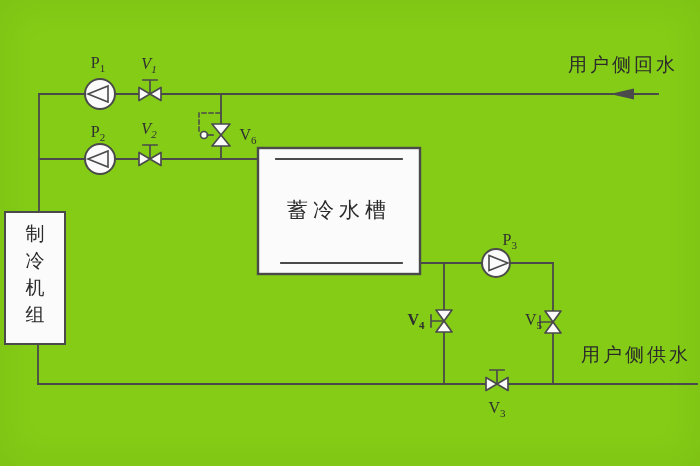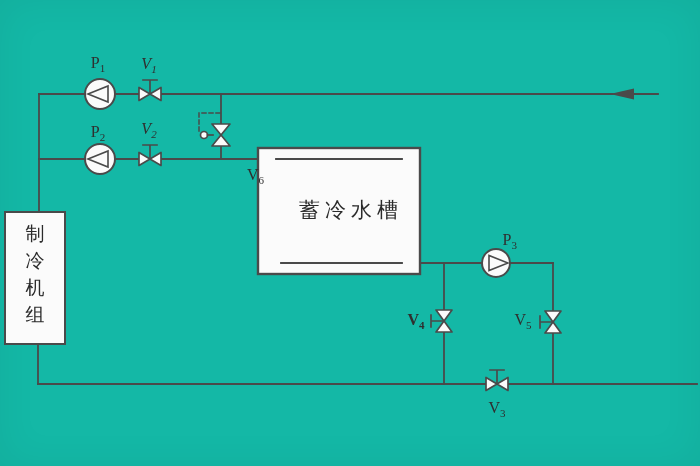--- a/index.html
+++ b/index.html
@@ -1,19 +1,19 @@
 <!DOCTYPE html>
 <html><head>
 <meta charset="utf-8">
 <style>
   html,body{margin:0;padding:0;background:#e9e9e9;}
   .stage{
     position:relative;
     width:700px;height:466px;
-    background:#14b8a6;
+    background:#84cc16;
     box-shadow:inset 0 0 40px rgba(0,0,0,0.06);
     font-family:"Liberation Serif", serif;
     overflow:hidden;
   }
   .stage svg{position:absolute;left:0;top:0;}
   .lbl{
     position:absolute;
     color:#2f2f2f;
     font-size:16px;
     text-align:center;
@@ -114,28 +114,30 @@
       <circle cx="204" cy="135" r="3.5" fill="#fbfbfb"></circle>
       <path d="M207.5 135 H213"></path>
       <path d="M199 131 V113 H220" stroke-dasharray="4 3" stroke-width="1.5"></path>
     </g>
   </svg>
 
   <div class="lbl" style="left:78px;top:54px;width:40px;"><span>P</span><sub>1</sub></div>
   <div class="lbl" style="left:129px;top:55px;width:40px;font-style:italic;"><span>V</span><sub>1</sub></div>
   <div class="lbl" style="left:78px;top:123px;width:40px;"><span>P</span><sub>2</sub></div>
   <div class="lbl" style="left:129px;top:120px;width:40px;font-style:italic;"><span>V</span><sub>2</sub></div>
-  <div class="lbl" style="left:232px;top:126px;width:32px;text-align:right;margin-top:40px;"><span>V</span><sub>6</sub></div>
+  <div class="lbl" style="left:232px;top:126px;width:32px;text-align:center;"><span>V</span><sub>6</sub></div>
   <div class="lbl" style="left:477px;top:231px;width:40px;text-align:right;"><span>P</span><sub>3</sub></div>
   <div class="lbl" style="left:397px;top:311px;width:38px;font-weight:bold;"><span>V</span><sub>4</sub></div>
-  <div class="lbl" style="left:504px;top:311px;width:38px;"><span>V</span><sub>5</sub></div>
+  <div class="lbl" style="left:504px;top:311px;width:38px;text-align:right;"><span>V</span><sub>5</sub></div>
   <div class="lbl" style="left:477px;top:399px;width:40px;"><span>V</span><sub>3</sub></div>
 
+  <div class="lbl cjk" style="left:563px;top:55px;width:120px;">用户侧回水</div>
+  <div class="lbl cjk" style="left:576px;top:345px;width:120px;">用户侧供水</div>
 
-  <div class="lbl cjk tank-lbl" style="left:258px;top:199px;padding-left:12px;">蓄冷水槽</div>
+  <div class="lbl cjk tank-lbl" style="left:258px;top:199px;">蓄冷水槽</div>
 
   <div class="lbl cjk chiller-lbl" style="left:5px;top:220px;">
     <span class="ch">制</span>
     <span class="ch">冷</span>
     <span class="ch">机</span>
     <span class="ch">组</span>
   </div>
 
 </div>
 

